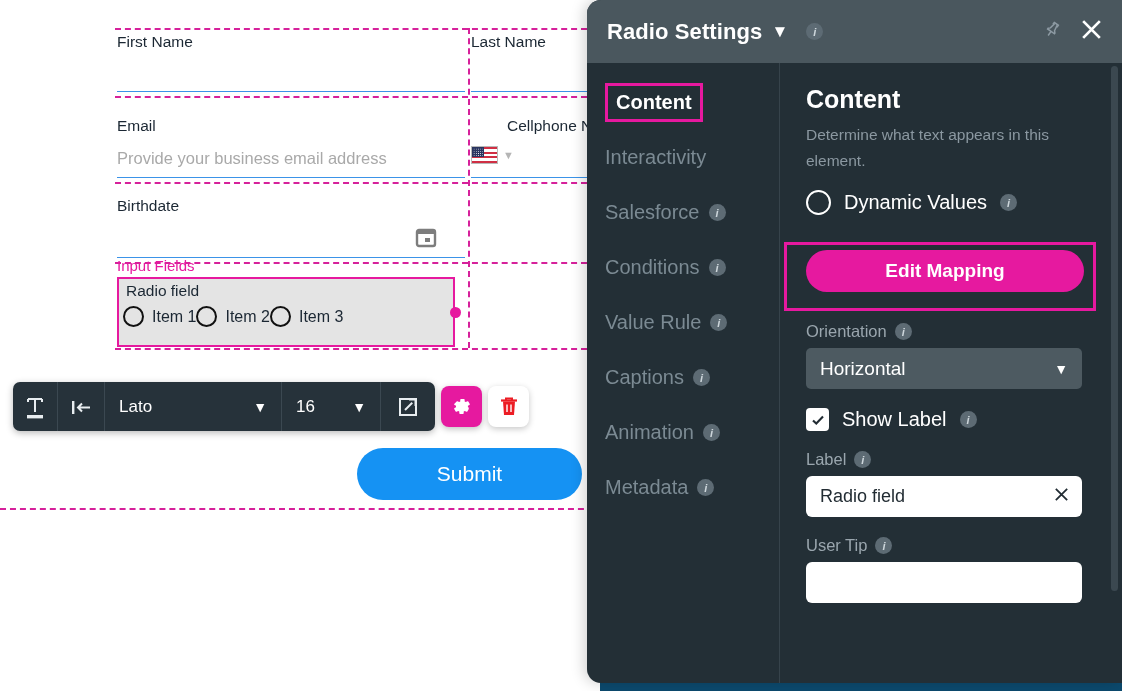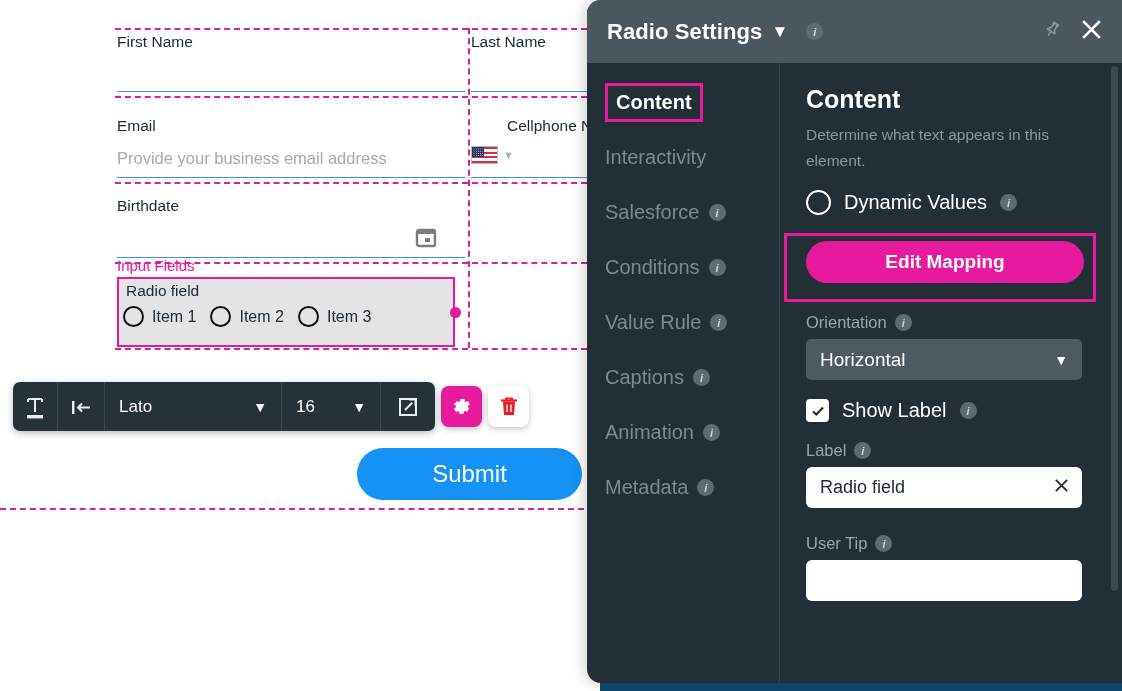--- a/index.html
+++ b/index.html
@@ -69,21 +69,21 @@
   .sel-handle {
     position: absolute; left: 450px; top: 307px;
     width: 11px; height: 11px; border-radius: 50%; background: #e6199f;
   }
   .radio-title {
     position: absolute; left: 7px; top: 3px;
     font-size: 15.5px; color: #1b2733; white-space: nowrap;
   }
   .radio-row {
     position: absolute; left: 4px; top: 27px;
-    display: flex; align-items: center; gap: 14px;
+    display: flex; align-items: center; gap: 0;
   }
   .radio-opt { display: flex; align-items: center; gap: 8px; }
   .radio-circ {
     width: 21px; height: 21px; border-radius: 50%;
     border: 2.5px solid #111111; background: transparent;
   }
   .radio-txt { font-size: 16px; color: #1b2733; white-space: nowrap; }
 
   
   .toolbar {
@@ -113,21 +113,21 @@
   }
   .tb-trash {
     width: 41px; height: 41px; border-radius: 8px; background: #ffffff;
     display: flex; align-items: center; justify-content: center;
     box-shadow: 0 2px 6px rgba(0,0,0,.22);
   }
 
   .submit-btn {
     position: absolute; left: 357px; top: 448px; width: 225px; height: 52px;
     background: #1592f3; border-radius: 26px; border: none;
-    color: #fff; font-size: 24px; font-family: "Liberation Sans", sans-serif;
+    color: #fff; font-size: 21px; font-family: "Liberation Sans", sans-serif;
     cursor: pointer;
   }
 
   
   .panel {
     position: absolute; left: 587px; top: 0; width: 535px; height: 683px;
     background: #232f36;
     border-radius: 14px 0 0 14px;
     overflow: hidden;
     box-shadow: -3px 0 14px rgba(0,0,0,.18);
@@ -410,21 +410,21 @@
         <div class="sec-title">Content</div>
         <div class="sec-desc">Determine what text appears in this element.</div>
 
 
         <div class="radio-line" style="margin-top:16px;">
           <span class="rd"></span>
           <span class="rd-label">Dynamic Values</span>
           <span class="info">i</span>
         </div>
 
-        <div style="position:relative;margin-top:26px;height:54px;">
+        <div style="position:relative;margin-top:35px;height:54px;">
           <div class="hl-box" style="left:-22px;top:-8px;width:312px;height:69px;"></div>
           <button class="edit-map">Edit Mapping</button>
         </div>
 
         <div style="margin-top:18px;">
           <div class="fld-label">
             <span>Orientation</span>
             <span class="info">i</span>
           </div>
           <div class="select-box">
@@ -451,21 +451,21 @@
           <div class="text-input">
             <span>Radio field</span>
             <span>
               <svg width="17" height="17" viewBox="0 0 18 18">
                 <path d="M3 3 L15 15 M15 3 L3 15" stroke="#222c33" stroke-width="1.9"></path>
               </svg>
             </span>
           </div>
         </div>
 
-        <div style="margin-top:26px;">
+        <div style="margin-top:19px;">
           <div class="fld-label">
             <span>User Tip</span>
             <span class="info">i</span>
           </div>
           <div class="text-input">
             <span></span>
           </div>
         </div>
       </div>
     </div>

